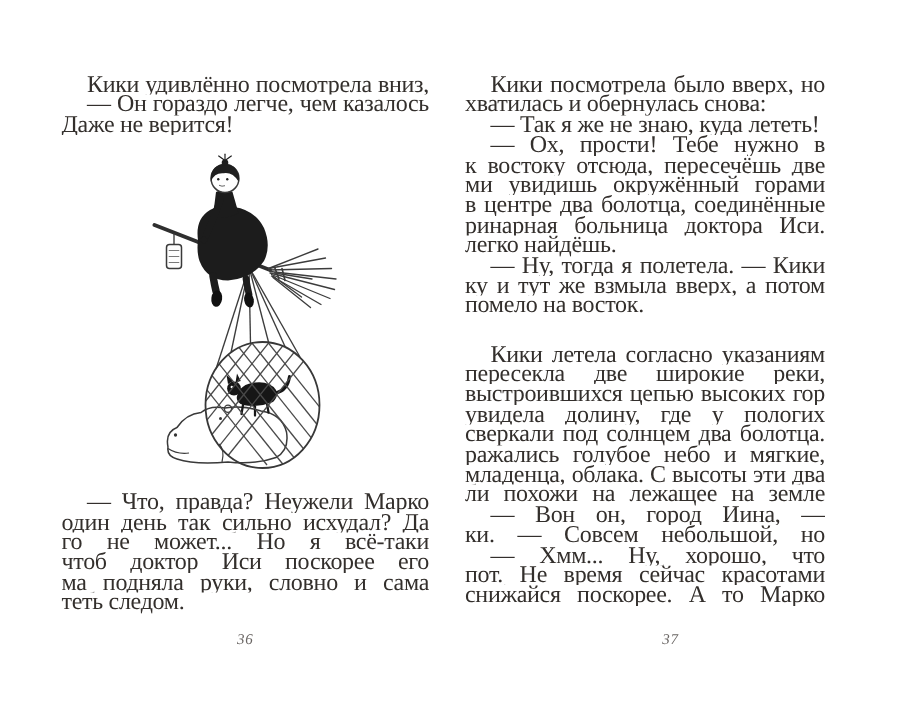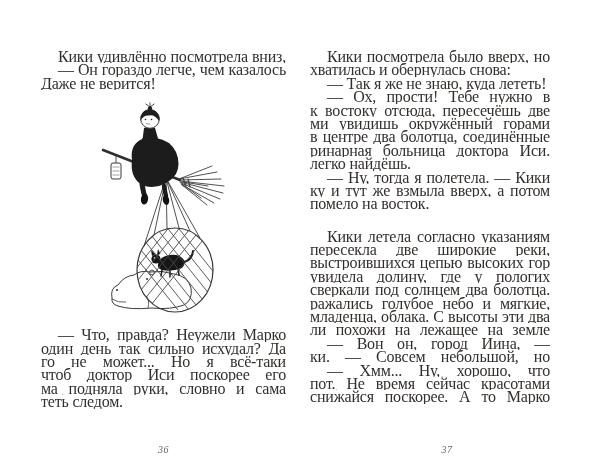--- a/index.html
+++ b/index.html
@@ -19,21 +19,21 @@
     text-align:justify;text-align-last:justify;-moz-text-align-last:justify;
     overflow:hidden;white-space:normal;
   }
   .line.end{text-align-last:left;-moz-text-align-last:left;}
   .line.first{text-indent:17px;}
   .figure{
     height:212px;margin:12px 0 14px 0;
     display:flex;justify-content:center;align-items:center;
   }
   .pagenum{
-    position:absolute;top:444px;
+    position:absolute;top:421px;
     text-align:center;font-style:italic;font-size:10px;color:#6a6664;
     letter-spacing:0.5px;
   }
   .pagenum.leftnum{left:41px;width:245px;}
   .pagenum.rightnum{left:327px;width:240px;font-style:italic;}
 </style>
 </head>
 <body>
 
 <div class="page left">

